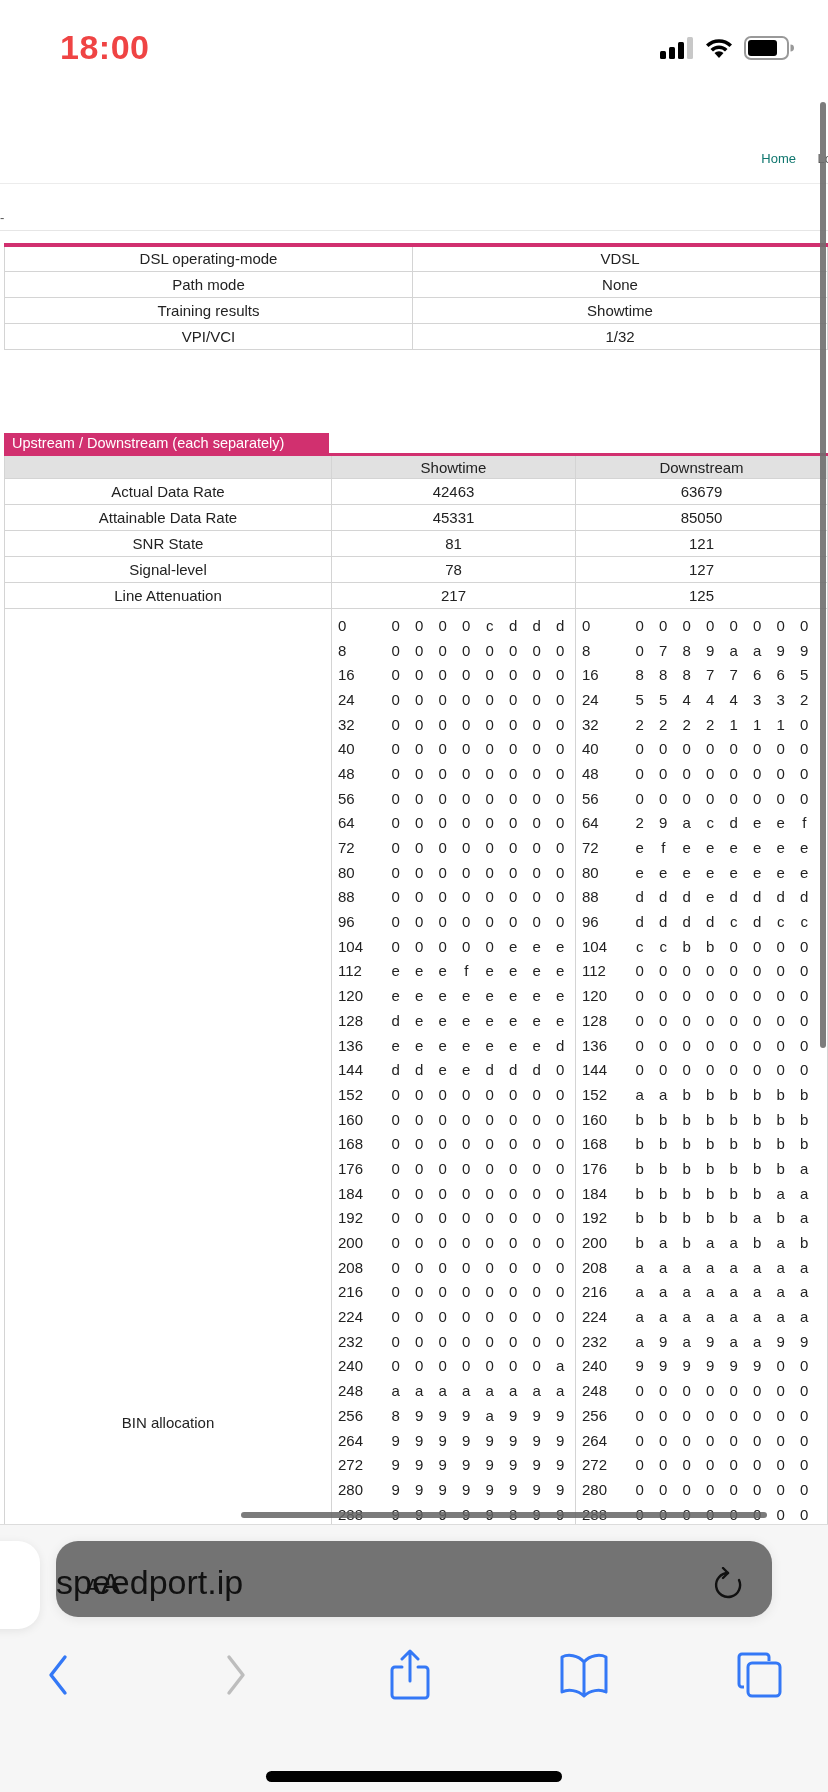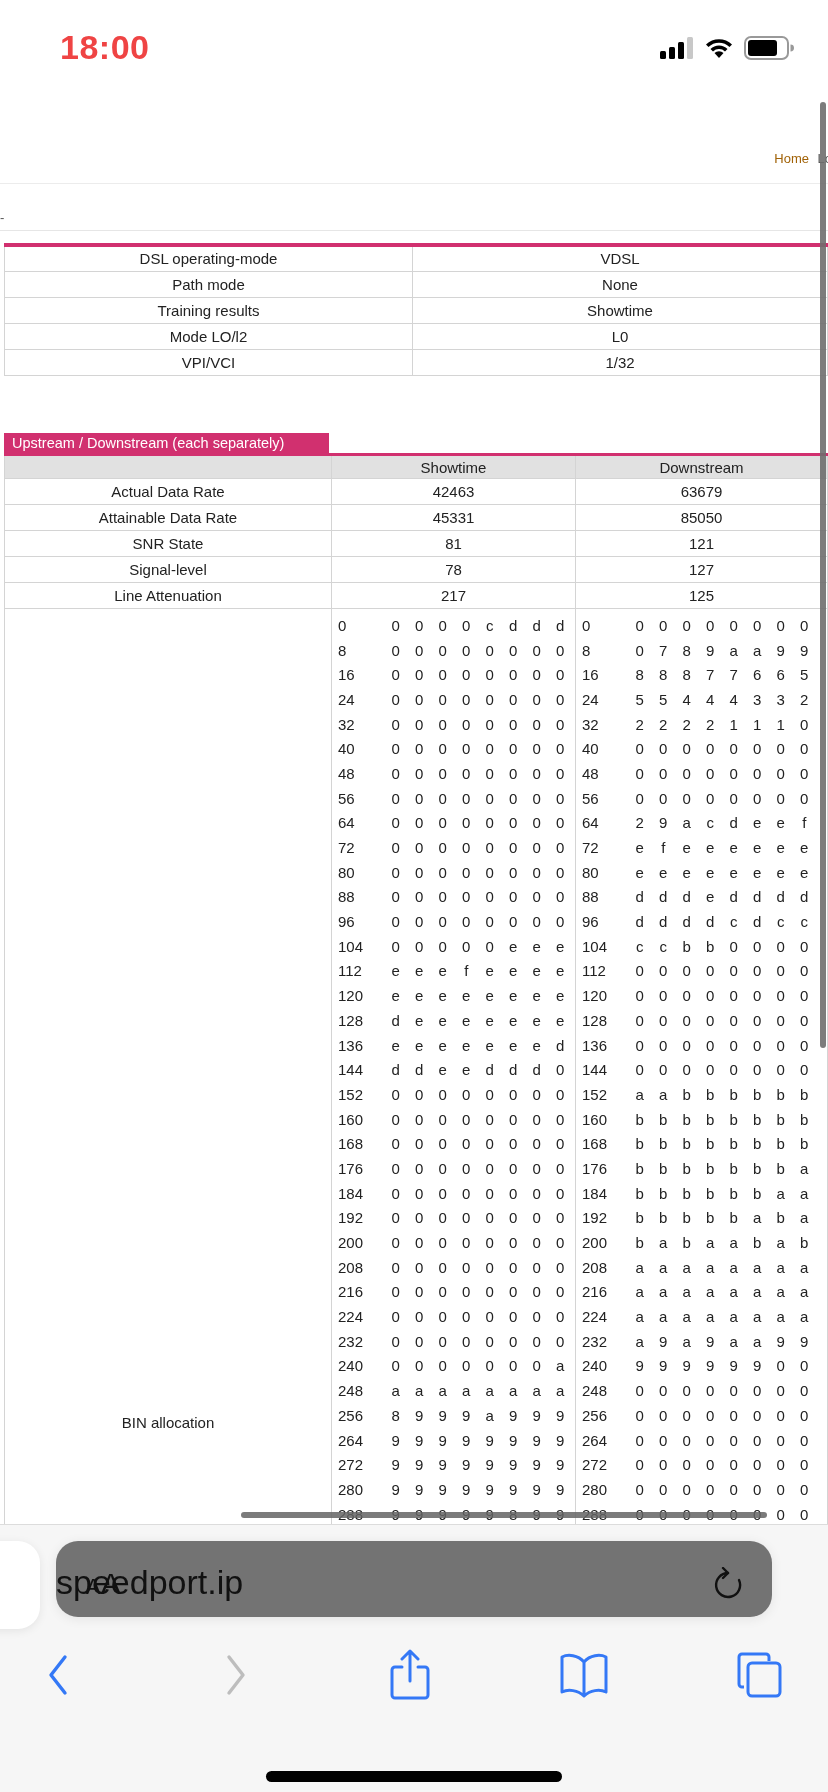--- a/index.html
+++ b/index.html
@@ -7,21 +7,21 @@
   body { font-family: "Liberation Sans", sans-serif; position: relative; color: #1a1a1a; }
 
   
   .status-bar { position: absolute; top: 0; left: 0; width: 828px; height: 100px; background: #fff; }
   .status-time { position: absolute; left: 60px; top: 28px; font-size: 34px; font-weight: 600; color: #ef4444; letter-spacing: 0.5px; font-family: "Liberation Sans", sans-serif; }
   .status-icons { position: absolute; right: 34px; top: 36px; display: flex; align-items: center; gap: 10px; }
 
   
   .page { position: absolute; top: 100px; left: 0; width: 828px; height: 1424px; overflow: hidden; background: #fff; }
   .nav-top { position: absolute; top: 0; left: 0; width: 828px; height: 84px; }
-  .nav-link-home { position: absolute; right: 19px; top: 51px; font-size: 13px; color: #a16207; }
+  .nav-link-home { position: absolute; right: 32px; top: 51px; font-size: 13px; color: #0f766e; }
   .nav-link-cut { position: absolute; right: -4px; top: 51px; font-size: 13px; color: #555; }
   .divider-1 { position: absolute; top: 83px; left: 0; width: 828px; height: 1px; background: #ececec; }
   .sub-dash { position: absolute; top: 110px; left: 0; font-size: 13px; color: #555; }
   .divider-2 { position: absolute; top: 130px; left: 0; width: 828px; height: 1px; background: #e6e6e6; }
 
   .info-table { position: absolute; top: 143px; left: 4px; width: 824px; border-collapse: collapse; border-top: 4px solid #d1306f; }
   .info-table td { border: 1px solid #d4d4d4; height: 26px; font-size: 15px; text-align: center; color: #222; background: #fff; }
   .info-table td.k { width: 408px; }
 
   .section-tab { position: absolute; top: 333px; left: 4px; width: 325px; height: 20px; background: #d1306f; color: #fff; font-size: 14.5px; line-height: 20px; padding-left: 8px; }
@@ -99,24 +99,20 @@
           <td class="k">DSL operating-mode</td>
           <td>VDSL</td>
         </tr>
         <tr>
           <td class="k">Path mode</td>
           <td>None</td>
         </tr>
         <tr>
           <td class="k">Training results</td>
           <td>Showtime</td>
-        </tr>
-        <tr>
-          <td class="k">Mode LO/l2</td>
-          <td>L0</td>
         </tr>
         <tr>
           <td class="k">VPI/VCI</td>
           <td>1/32</td>
         </tr>
       </tbody>
   </table>
 
   <div class="section-tab">Upstream / Downstream (each separately)</div>
 

